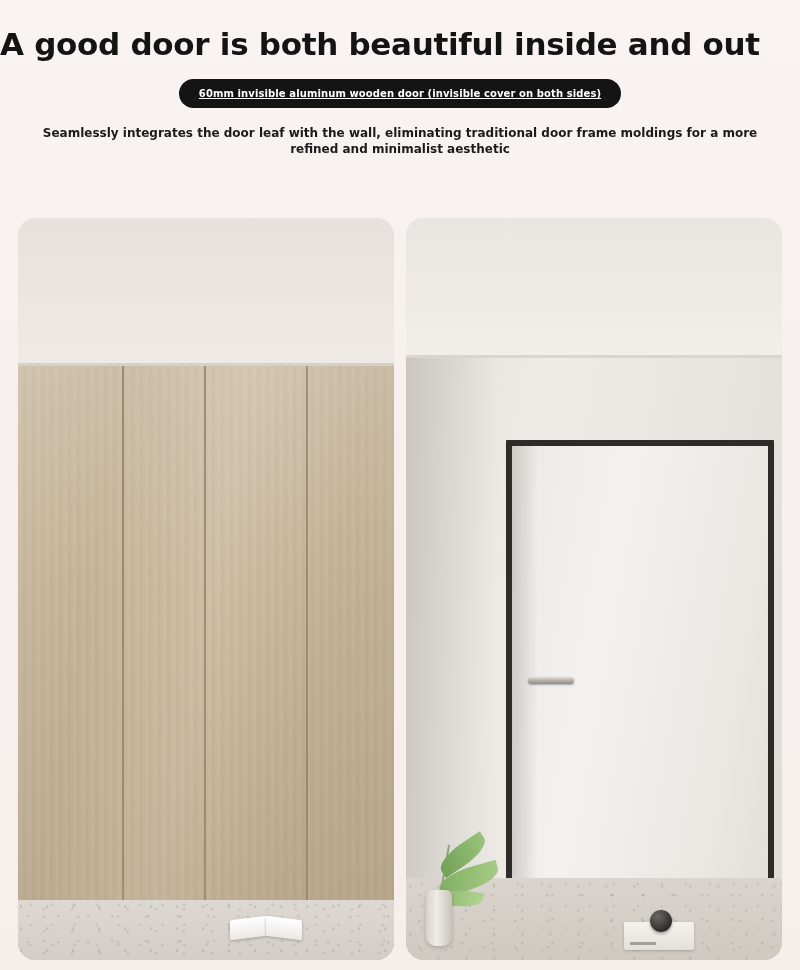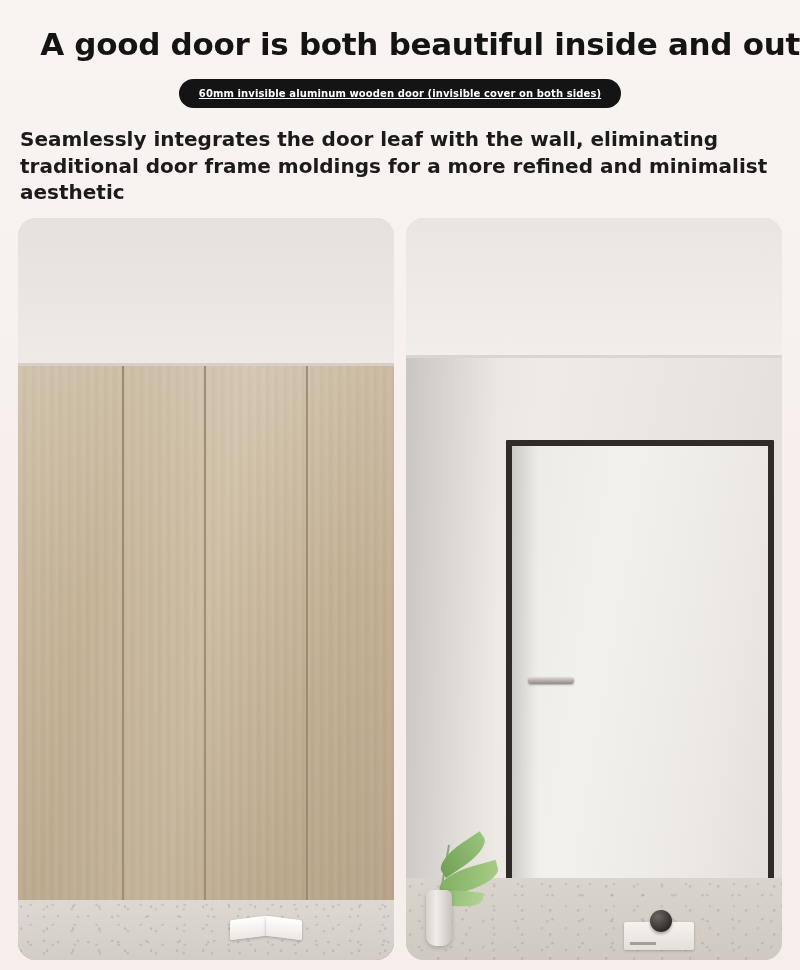--- a/index.html
+++ b/index.html
@@ -17,21 +17,21 @@
     position: relative;
     width: 800px;
     height: 970px;
     background: linear-gradient(180deg, #f9f4f2 0%, #f6efed 45%, #f5eeeb 100%);
   }
 
   
   .headline {
     margin: 0;
     padding: 26px 0 0 0;
-    text-align: right;
+    text-align: left;
     font-size: 31px;
     font-weight: bold;
     letter-spacing: -0.3px;
     color: #141414;
     font-family: "DejaVu Sans", sans-serif;
   }
   .pill-wrap {
     display: flex;
     justify-content: center;
     margin-top: 17px;
@@ -44,21 +44,22 @@
     font-size: 10px;
     font-weight: bold;
     letter-spacing: 0.1px;
     white-space: nowrap;
     font-family: "DejaVu Sans", sans-serif;
     text-decoration: underline;
   }
   .subhead {
     margin: 18px auto 0 auto;
     width: 760px;
-    font-size: 20px;
+    text-align: center;
+    font-size: 12px;
     font-weight: bold;
     line-height: 1.33;
     color: #1b1b1b;
     font-family: "DejaVu Sans", sans-serif;
   }
 
   
   .gallery {
     position: absolute;
     top: 218px;

